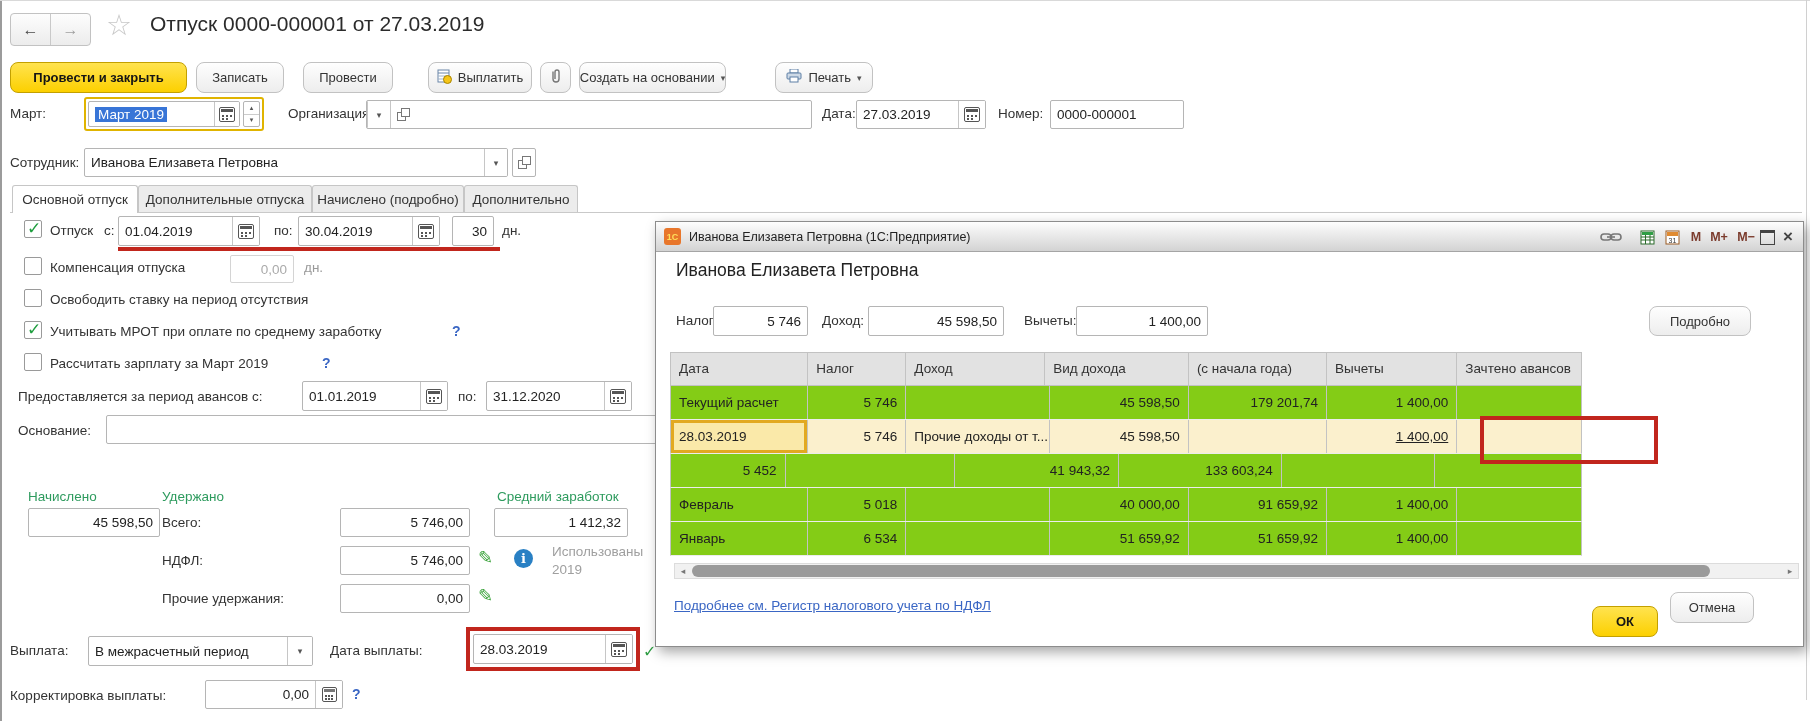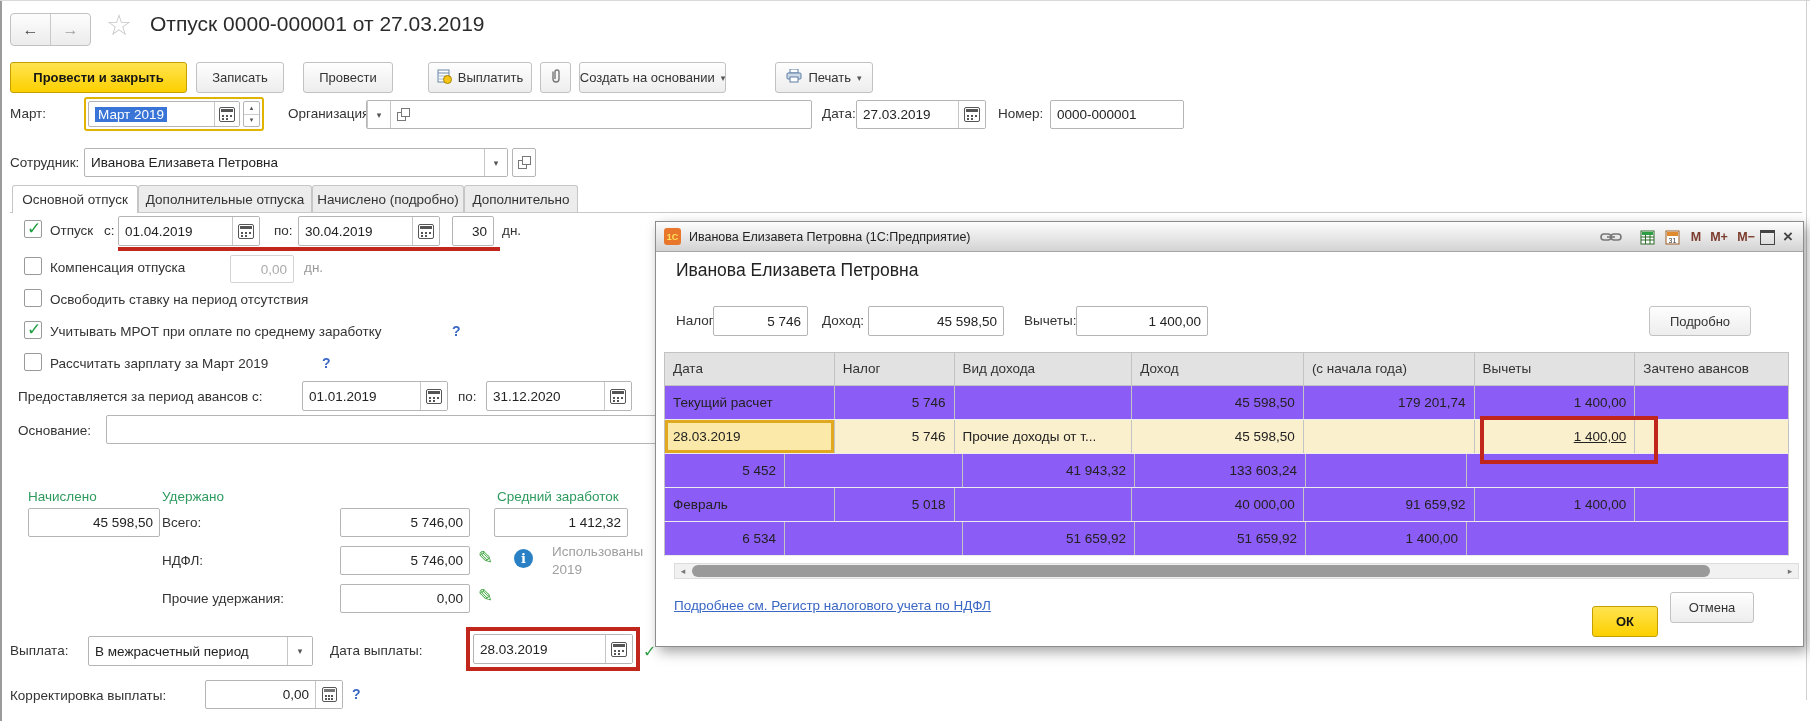--- a/index.html
+++ b/index.html
@@ -3,21 +3,21 @@
 <meta charset="utf-8">
 <style>
   html,body{margin:0;padding:0}
   body{width:1810px;height:721px;position:relative;background:#fff;overflow:hidden;
        font-family:"Liberation Sans","DejaVu Sans",sans-serif;font-size:13px;color:#333}
   .abs{position:absolute}
   .lbl{position:absolute;white-space:nowrap;color:#333;font-size:13.5px}
   .lbl.dim{color:#9a9a9a}
   .edge{position:absolute;background:#9b9b9b}
   
-  .btn{position:absolute;box-sizing:border-box;height:31px;border:1px solid #c2c2c2;border-radius:3px;
+  .btn{position:absolute;box-sizing:border-box;height:31px;border:1px solid #c2c2c2;border-radius:8px;
        background:linear-gradient(#fefefe,#ededed);display:flex;align-items:center;justify-content:center;
        gap:6px;font-size:13px;color:#333;white-space:nowrap;cursor:default}
   .btn.primary{background:linear-gradient(#ffe34f,#fcd000);border-color:#c3a000;font-weight:bold;color:#151515}
   .caret{font-size:9px;color:#555}
   
   .fld{position:absolute;box-sizing:border-box;border:1px solid #b5b5b5;border-radius:2px;background:#fff;
        display:flex;align-items:stretch;overflow:hidden}
   .fld .txt{flex:1;display:flex;align-items:center;padding:0 6px;white-space:nowrap;font-size:13.5px;color:#222}
   .fld .txt.num{justify-content:flex-end}
   .fld .seg{display:flex;align-items:center;justify-content:center;border-left:1px solid #c6c6c6;background:#fff}
@@ -60,21 +60,21 @@
        color:#ffe05a;font-size:9px;font-weight:bold;display:flex;align-items:center;justify-content:center}
   .ptxt{position:absolute;left:33px;top:8px;font-size:12.5px;color:#222;white-space:nowrap}
   .tbic{position:absolute;top:5px;display:flex;align-items:center;justify-content:center;height:20px;color:#555}
   .mem{font-size:12.5px;font-weight:bold;color:#7b3b2d}
   .max-ic{width:13px;height:11px;border:1px solid #444;border-top:3px solid #444}
   
   .trow{display:flex;box-sizing:border-box}
   .tcell{box-sizing:border-box;padding:0 8px;border-right:1px solid #c3c3c3;white-space:nowrap;overflow:hidden;font-size:13.5px}
   .thead{background:#e2e2e2;border:1px solid #c2c2c2}
   .thead .tcell{line-height:32px;color:#333}
-  .drow{background:#8b5cf6;border-left:1px solid #c2c2c2;border-right:1px solid #c2c2c2;border-bottom:1px solid #ececec}
+  .drow{background:#84cc16;border-left:1px solid #c2c2c2;border-right:1px solid #c2c2c2;border-bottom:1px solid #ececec}
   .drow .tcell{line-height:33px;color:#222}
   .drow.cream{background:#fbf0cd}
   .num-cell{text-align:right}
   .focus-cell{box-shadow:inset 0 0 0 3px #e2a920;background:#fae9a9}
   .u{text-decoration:underline}
   
   .sbar{position:absolute;height:16px;background:#f1f1f1;border:1px solid #dcdcdc;box-sizing:border-box}
   .sbar .ar{position:absolute;top:0;width:16px;height:14px;display:flex;align-items:center;justify-content:center;
        font-size:9px;color:#777}
   .sbar .thumb{position:absolute;top:1px;height:12px;background:#9a9a9a;border-radius:6px}
@@ -370,26 +370,26 @@
       <span class="txt num">45 598,50</span>
     </div>
   <div class="lbl" style="left:368px;top:91px">Вычеты:</div>
   <div class="fld" style="left:420px;top:84px;width:132px;height:30px">
       <span class="txt num">1 400,00</span>
     </div>
   <div class="btn" style="left:993px;top:84px;width:102px;height:30px">
       <span>Подробно</span>
     </div>
 
-  <div class="abs" style="left:8px;top:130px;width:1125px">
+  <div class="abs" style="left:14px;top:130px;width:912px">
     <div class="trow thead" style="height:34px">
       <div class="tcell" style="width:170px">Дата</div>
       <div class="tcell" style="width:120px">Налог</div>
+      <div class="tcell" style="width:172px">Доход</div>
       <div class="tcell" style="width:178px">Вид дохода</div>
-      <div class="tcell" style="width:172px">Доход</div>
       <div class="tcell" style="width:171px">(с начала года)</div>
       <div class="tcell" style="width:161px">Вычеты</div>
       <div class="tcell" style="width:153px;border-right:none">Зачтено авансов</div>
     </div>
     <div class="trow drow" style="height:34px">
       <div class="tcell" style="width:170px">Текущий расчет</div>
       <div class="tcell num-cell" style="width:120px">5 746</div>
       <div class="tcell" style="width:178px"></div>
       <div class="tcell num-cell" style="width:172px">45 598,50</div>
       <div class="tcell num-cell" style="width:171px">179 201,74</div>
@@ -416,20 +416,21 @@
     <div class="trow drow" style="height:34px">
       <div class="tcell" style="width:170px">Февраль</div>
       <div class="tcell num-cell" style="width:120px">5 018</div>
       <div class="tcell" style="width:178px"></div>
       <div class="tcell num-cell" style="width:172px">40 000,00</div>
       <div class="tcell num-cell" style="width:171px">91 659,92</div>
       <div class="tcell num-cell" style="width:161px">1 400,00</div>
       <div class="tcell num-cell" style="width:153px;border-right:none"></div>
     </div>
     <div class="trow drow" style="height:34px">
+      <div class="tcell" style="width:170px">Январь</div>
       <div class="tcell num-cell" style="width:120px">6 534</div>
       <div class="tcell" style="width:178px"></div>
       <div class="tcell num-cell" style="width:172px">51 659,92</div>
       <div class="tcell num-cell" style="width:171px">51 659,92</div>
       <div class="tcell num-cell" style="width:161px">1 400,00</div>
       <div class="tcell num-cell" style="width:153px;border-right:none"></div>
     </div>
   </div>
   <div class="ann" style="left:824px;top:194px;width:170px;height:40px;z-index:30"></div>
 

